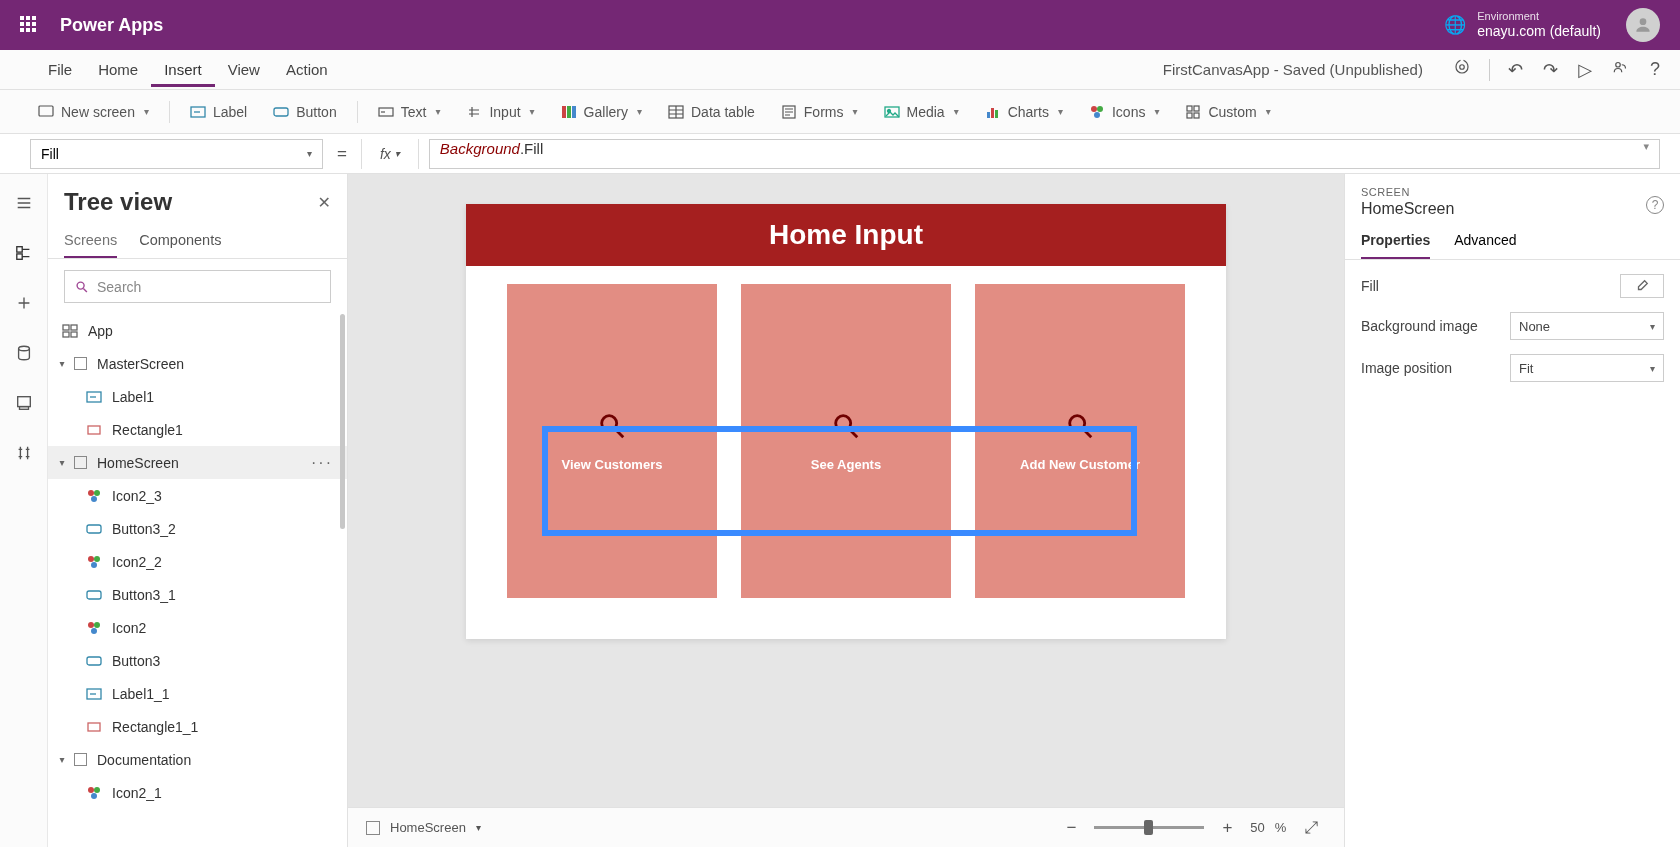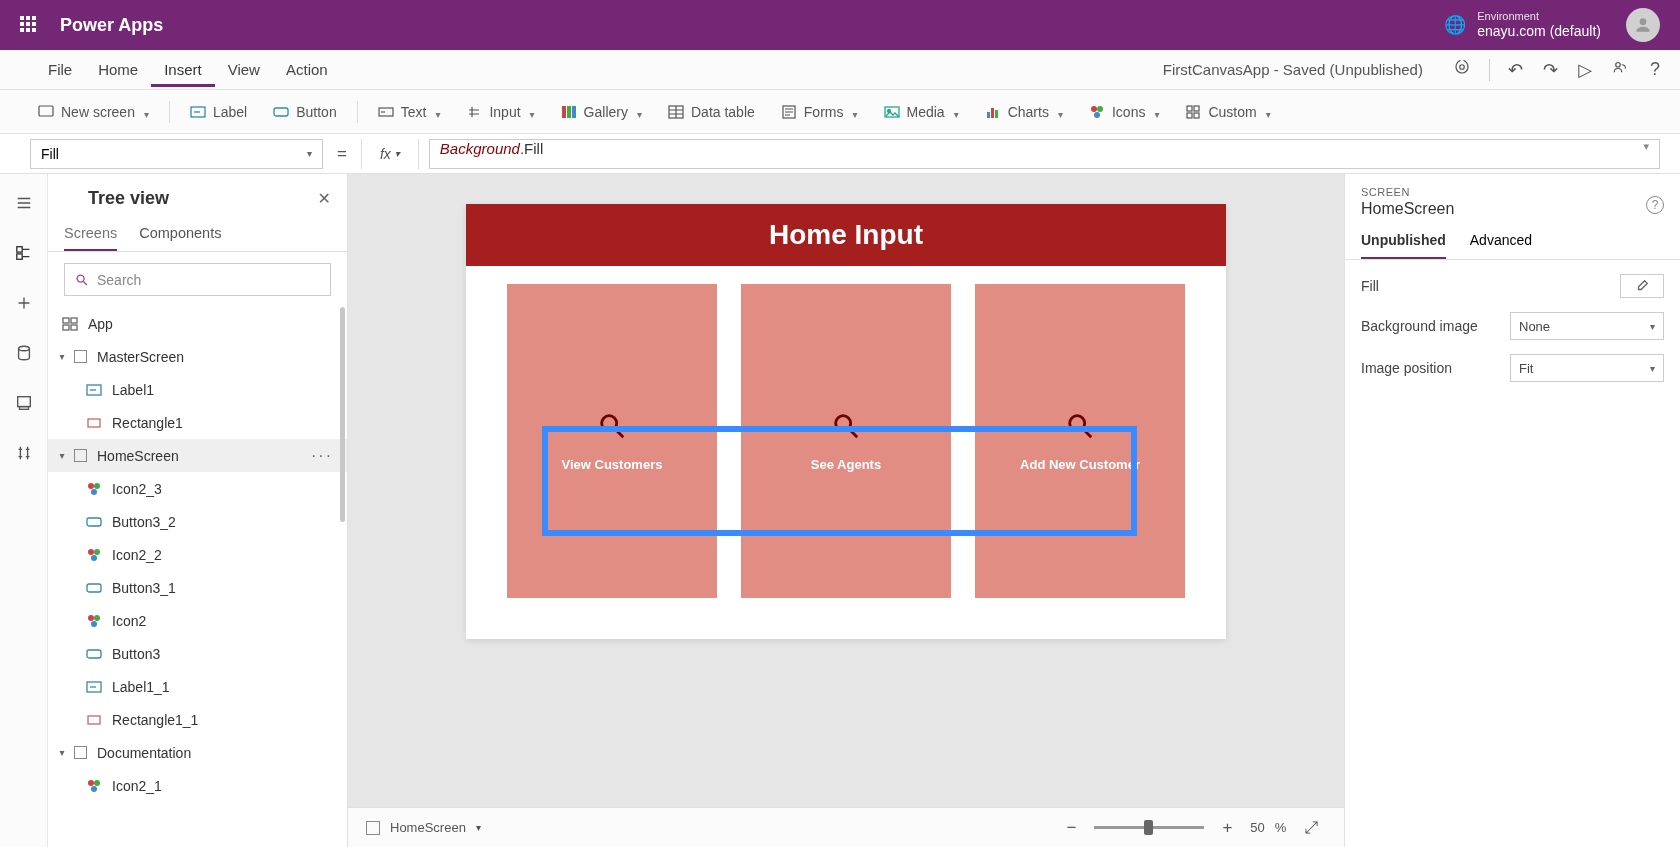--- a/index.html
+++ b/index.html
@@ -23,21 +23,21 @@
 .menu-bar { height: 40px; background: #fbfbfb; border-bottom: 1px solid #e1e1e1; display: flex; align-items: center; padding: 0 10px 0 35px; font-size: 15px; color: #444; }
 .menu-bar .menu-item { padding: 9px 13px; cursor: pointer; }
 .menu-bar .menu-item.active { color: #333; border-bottom: 3px solid #742774; padding-bottom: 6px; font-weight: 500; }
 .menu-bar .spacer { flex: 1; }
 .menu-bar .app-status { color: #555; font-size: 15px; margin-right: 20px; }
 .menu-bar .tool-btn { padding: 6px 10px; color: #555; font-size: 18px; cursor: pointer; }
 .menu-bar .divider { width: 1px; height: 22px; background: #ccc; margin: 0 8px; }
 
 
 .ribbon { height: 44px; background: #fbfbfb; border-bottom: 1px solid #e1e1e1; display: flex; align-items: center; padding: 0 10px 0 26px; gap: 2px; font-size: 14px; color: #555; }
-.ribbon .rib-item { display: flex; align-items: flex-end; gap: 7px; padding: 6px 12px; cursor: pointer; }
+.ribbon .rib-item { display: flex; align-items: center; gap: 7px; padding: 6px 12px; cursor: pointer; }
 .ribbon .rib-chevron { font-size: 10px; color: #777; margin-left: 2px; }
 .ribbon .rib-sep { width: 1px; height: 22px; background: #ddd; margin: 0 6px; }
 .ribbon .rib-icon { width: 16px; height: 16px; display: flex; align-items: center; justify-content: center; }
 
 
 .formula-bar { height: 40px; background: #fff; border-bottom: 1px solid #e1e1e1; display: flex; align-items: center; padding: 4px 20px 4px 30px; gap: 10px; font-size: 14px; }
 .formula-bar .prop-select { width: 293px; height: 30px; border: 1px solid #ccc; padding: 0 10px; display: flex; align-items: center; justify-content: space-between; background: white; cursor: pointer; }
 .formula-bar .eq { font-size: 17px; color: #555; padding: 0 4px; }
 .formula-bar .fx { display: flex; align-items: center; gap: 4px; color: #555; font-style: italic; padding: 0 8px; cursor: pointer; }
 .formula-bar .fx .chev { font-size: 10px; }
@@ -52,21 +52,21 @@
 
 
 .left-rail { width: 48px; background: #fbfbfb; border-right: 1px solid #e8e8e8; display: flex; flex-direction: column; align-items: center; padding-top: 18px; gap: 28px; }
 .left-rail .rail-btn { width: 22px; height: 22px; color: #555; cursor: pointer; display: flex; align-items: center; justify-content: center; }
 .left-rail .rail-btn.active { color: #333; }
 .left-rail .rail-btn svg { width: 18px; height: 18px; fill: none; stroke: currentColor; stroke-width: 1.5; }
 
 
 .tree-panel { width: 300px; background: #fff; border-right: 1px solid #e1e1e1; display: flex; flex-direction: column; }
 .tree-panel .tp-header { display: flex; align-items: center; justify-content: space-between; padding: 14px 16px 8px 16px; }
-.tree-panel .tp-title { font-size: 18px; font-weight: 600; color: #333; margin-left: 24px; }
+.tree-panel .tp-title { font-size: 24px; font-weight: 600; color: #333; }
 .tree-panel .tp-close { font-size: 16px; color: #666; cursor: pointer; }
 .tree-panel .tp-tabs { display: flex; gap: 22px; padding: 0 16px; border-bottom: 1px solid #e1e1e1; }
 .tree-panel .tp-tab { padding: 8px 0; font-size: 14.5px; color: #555; cursor: pointer; }
 .tree-panel .tp-tab.active { color: #737373; border-bottom: 2px solid #742774; font-weight: 500; }
 .tree-panel .tp-search { margin: 11px 16px; border: 1px solid #ccc; height: 33px; display: flex; align-items: center; padding: 0 10px; gap: 8px; color: #888; font-size: 14px; }
 .tree-panel .tree { flex: 1; overflow-y: auto; font-size: 14px; color: #333; padding-bottom: 6px; position: relative; }
 .tree-panel .tree .scroll-track { position: absolute; right: 2px; top: 0; width: 5px; height: 215px; background: #c7c7c7; border-radius: 3px; }
 .tree .tree-row { display: flex; align-items: center; height: 33px; padding-left: 10px; cursor: pointer; gap: 6px; }
 .tree .tree-row.sel { background: #efefef; }
 .tree .tree-row.sel .more { color: #666; font-size: 16px; margin-left: auto; margin-right: 14px; letter-spacing: 2px; }
@@ -551,21 +551,21 @@
 
   <div class="prop-panel">
     <div class="pp-head">
       <div>
         <div class="pp-kicker">SCREEN</div>
         <div class="pp-name">HomeScreen</div>
       </div>
       <div class="pp-help">?</div>
     </div>
     <div class="pp-tabs">
-      <div class="pp-tab active">Unpublished</div>
+      <div class="pp-tab active">Properties</div>
       <div class="pp-tab">Advanced</div>
     </div>
     <div class="pp-body">
       <div class="pp-row">
         <span>Fill</span>
         <span class="pp-swatch">
           <svg viewBox="0 0 16 16">
               <path d="M11 2l3 3-7 7H4v-3z"></path>
             </svg>
         </span>

